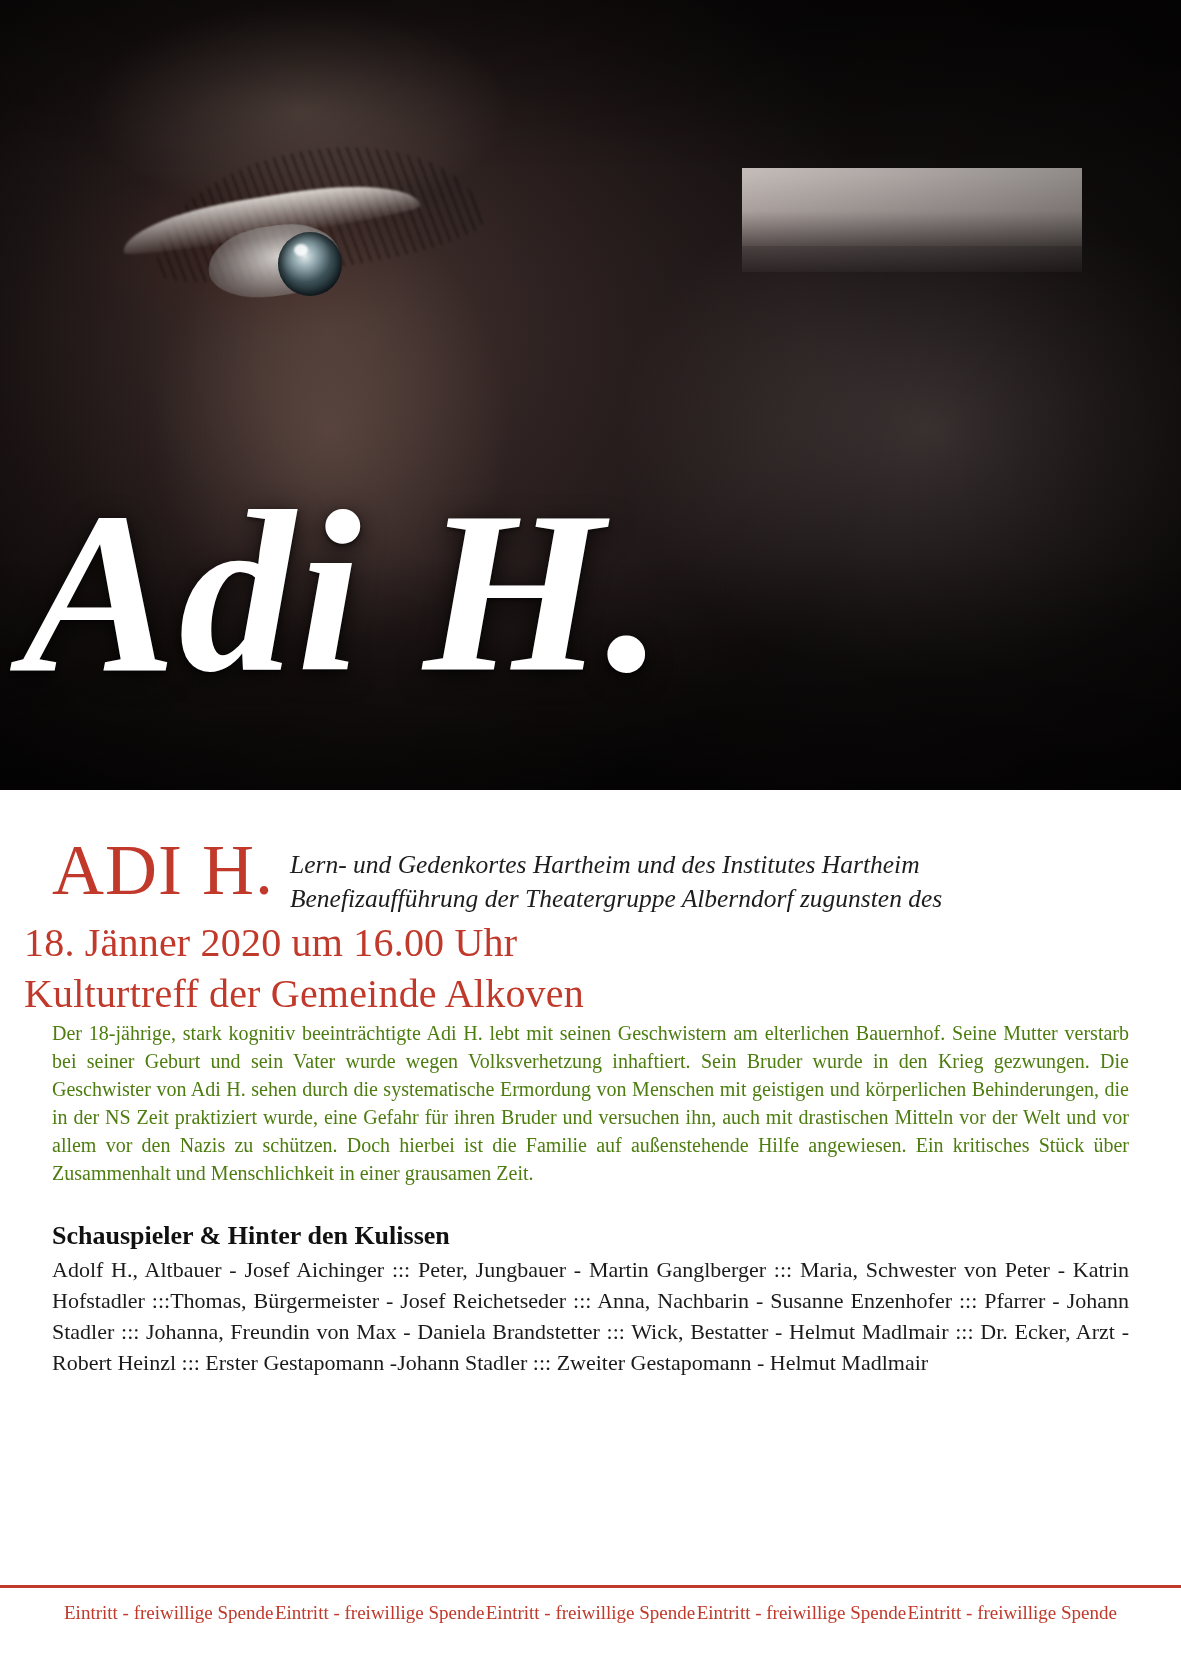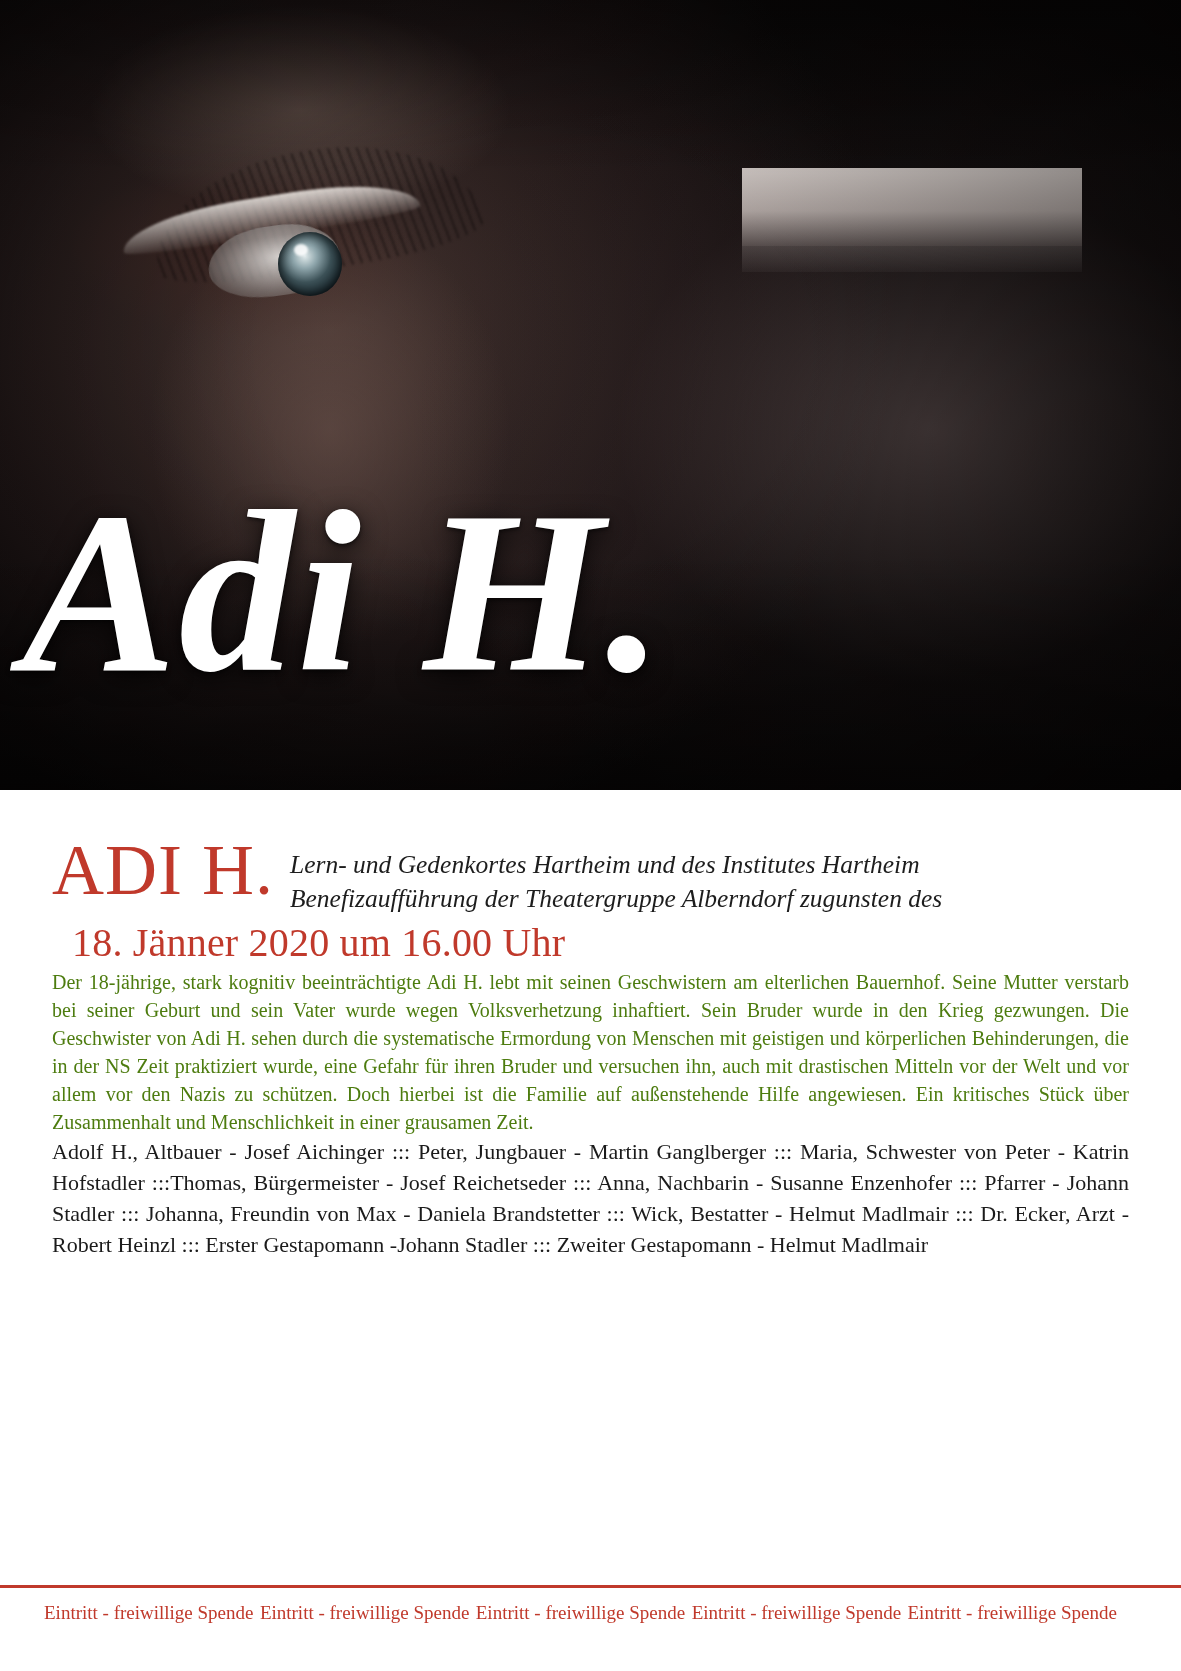--- a/index.html
+++ b/index.html
@@ -153,21 +153,21 @@
     font-family: "Liberation Serif", serif;
     font-style: italic;
     font-size: 25.5px;
     line-height: 1.32;
     color: #1d1d1d;
     margin-left: 16px;
     margin-top: 14px;
     max-width: 700px;
   }
   .date-line, .venue-line {
-    padding: 0 72px;
+    padding: 0 24px;
     font-family: "Liberation Serif", serif;
     color: #c0392b;
     font-size: 40px;
     line-height: 1.22;
     letter-spacing: 0.2px;
   }
   .date-line { margin-top: 4px; }
   .venue-line { margin-top: 2px; }
 
   .section {
@@ -203,21 +203,21 @@
   .footer {
     position: absolute;
     left: 0;
     right: 0;
     bottom: 0;
     height: 86px;
     border-top: 3px solid #c0392b;
     display: flex;
     align-items: flex-start;
     justify-content: space-between;
-    padding: 14px 64px 0 44px;
+    padding: 14px 64px 0 64px;
     box-sizing: border-box;
     margin-top: 6px;
   }
   .footer-item {
     font-family: "Liberation Serif", serif;
     font-size: 19px;
     color: #c0392b;
     white-space: nowrap;
   }
 </style>
@@ -241,26 +241,28 @@
   <div class="headline-row">
     <div class="headline-main">ADI H.</div>
     <div class="headline-sub">
       <div>Lern- und Gedenkortes Hartheim und des Institutes Hartheim</div>
       <div>Benefizaufführung der Theatergruppe Alberndorf zugunsten des</div>
     </div>
   </div>
 
   <div class="date-line">18. Jänner 2020 um 16.00 Uhr</div>
 
+  <div class="venue-line">Kulturtreff der Gemeinde Alkoven</div>
 
   <div class="section">
     <div class="body-text">Der 18-jährige, stark kognitiv beeinträchtigte Adi H. lebt mit seinen Geschwistern am elterlichen Bauernhof. Seine Mutter verstarb bei seiner Geburt und sein Vater wurde wegen Volksverhetzung inhaftiert. Sein Bruder wurde in den Krieg gezwungen. Die Geschwister von Adi H. sehen durch die systematische Ermordung von Menschen mit geistigen und körperlichen Behinderungen, die in der NS Zeit praktiziert wurde, eine Gefahr für ihren Bruder und versuchen ihn, auch mit drastischen Mitteln vor der Welt und vor allem vor den Nazis zu schützen. Doch hierbei ist die Familie auf außenstehende Hilfe angewiesen. Ein kritisches Stück über Zusammenhalt und Menschlichkeit in einer grausamen Zeit.</div>
   </div>
 
   <div class="section">
+    <div class="section-heading cast">Schauspieler &amp; Hinter den Kulissen</div>
     <div class="cast-line">Adolf H., Altbauer - Josef Aichinger ::: Peter, Jungbauer - Martin Ganglberger ::: Maria, Schwester von Peter - Katrin Hofstadler :::Thomas, Bürgermeister - Josef Reichetseder ::: Anna, Nachbarin - Susanne Enzenhofer ::: Pfarrer - Johann Stadler ::: Johanna, Freundin von Max - Daniela Brandstetter ::: Wick, Bestatter - Helmut Madlmair ::: Dr. Ecker, Arzt - Robert Heinzl ::: Erster Gestapomann -Johann Stadler ::: Zweiter Gestapomann - Helmut Madlmair</div>
   </div>
 
 </div>
 
 <div class="footer">
   <div class="footer-item">Eintritt - freiwillige Spende</div>
   <div class="footer-item">Eintritt - freiwillige Spende</div>
   <div class="footer-item">Eintritt - freiwillige Spende</div>
   <div class="footer-item">Eintritt - freiwillige Spende</div>

